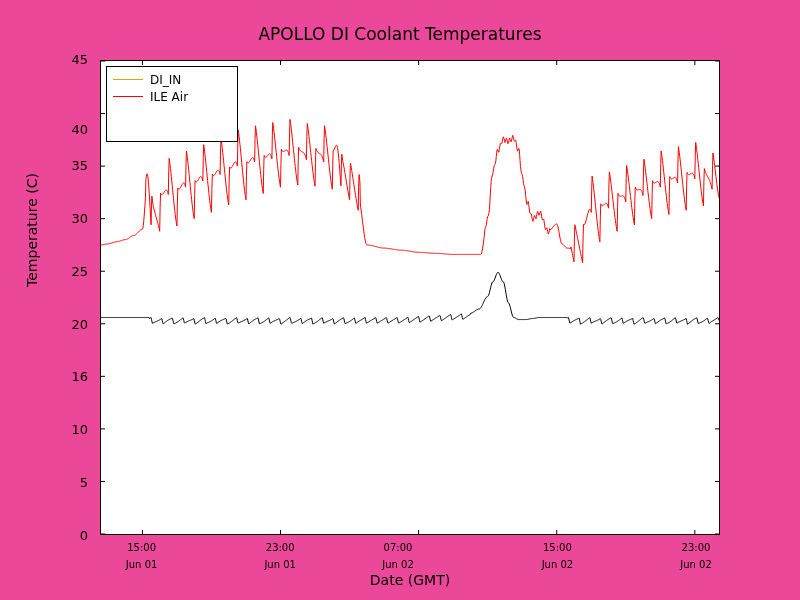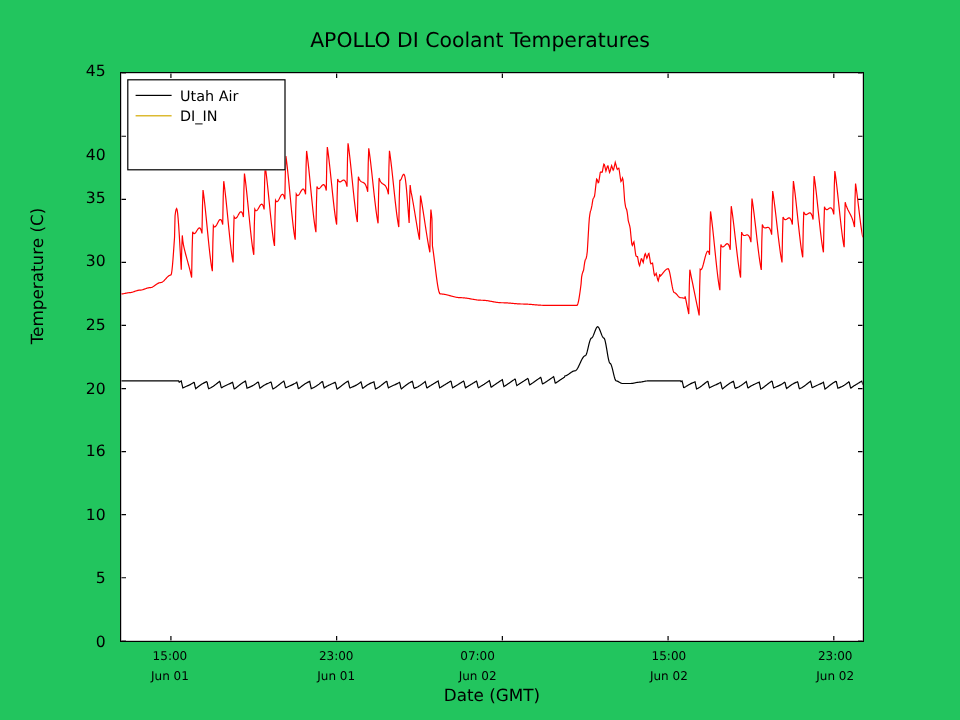--- a/index.html
+++ b/index.html
@@ -10,21 +10,21 @@
   body {
     width: 800px;
     height: 600px;
     font-family: "DejaVu Sans", sans-serif;
     overflow: hidden;
   }
   #figure {
     position: relative;
     width: 800px;
     height: 600px;
-    background: #22c55e;
+    background: #ec4899;
   }
   #chart-title {
     position: absolute;
     left: 0;
     top: 24px;
     width: 800px;
     text-align: center;
     font-size: 17px;
     color: #000000;
   }
@@ -181,22 +181,22 @@
         </g>
       <g id="series-layer">
           <polyline points="0.00,256.47 0.43,256.47 0.86,256.47 1.29,256.47 1.73,256.47 2.16,256.47 2.59,256.47 3.02,256.47 3.45,256.47 3.88,256.47 4.32,256.47 4.75,256.47 5.18,256.47 5.61,256.47 6.04,256.47 6.47,256.47 6.91,256.47 7.34,256.47 7.77,256.47 8.20,256.47 8.63,256.47 9.06,256.47 9.49,256.47 9.93,256.47 10.36,256.47 10.79,256.47 11.22,256.47 11.65,256.47 12.08,256.47 12.52,256.47 12.95,256.47 13.38,256.47 13.81,256.47 14.24,256.47 14.67,256.47 15.10,256.47 15.54,256.47 15.97,256.47 16.40,256.47 16.83,256.47 17.26,256.47 17.69,256.47 18.13,256.47 18.56,256.47 18.99,256.47 19.42,256.47 19.85,256.47 20.28,256.47 20.72,256.47 21.15,256.47 21.58,256.47 22.01,256.47 22.44,256.47 22.87,256.47 23.30,256.47 23.74,256.47 24.17,256.47 24.60,256.47 25.03,256.47 25.46,256.47 25.89,256.47 26.33,256.47 26.76,256.47 27.19,256.47 27.62,256.47 28.05,256.47 28.48,256.47 28.91,256.47 29.35,256.47 29.78,256.47 30.21,256.47 30.64,256.47 31.07,256.47 31.50,256.47 31.94,256.47 32.37,256.47 32.80,256.47 33.23,256.47 33.66,256.47 34.09,256.47 34.53,256.47 34.96,256.47 35.39,256.47 35.82,256.47 36.25,256.47 36.68,256.47 37.11,256.47 37.55,256.47 37.98,256.47 38.41,256.47 38.84,256.47 39.27,256.47 39.70,256.47 40.14,256.47 40.57,256.47 41.00,256.47 41.43,256.47 41.86,256.47 42.29,256.47 42.72,256.47 43.16,256.47 43.59,256.47 44.02,256.47 44.45,256.47 44.88,256.47 45.31,256.47 45.75,256.47 46.18,256.47 46.61,256.47 47.04,256.47 47.47,256.47 47.90,256.47 48.34,257.53 48.77,257.27 49.20,257.00 49.63,256.74 50.06,256.47 50.49,258.42 50.92,260.39 51.36,262.31 51.79,262.09 52.22,261.88 52.65,261.68 53.08,261.48 53.51,261.29 53.95,261.10 54.38,260.92 54.81,260.73 55.24,260.54 55.67,260.35 56.10,260.16 56.53,259.95 56.97,259.74 57.40,259.52 57.83,259.29 58.26,259.05 58.69,258.79 59.12,258.52 59.56,258.23 59.99,257.94 60.42,257.62 60.85,257.75 61.28,259.63 61.71,261.50 62.15,262.87 62.58,262.53 63.01,262.19 63.44,261.85 63.87,261.50 64.30,261.16 64.73,260.83 65.17,260.50 65.60,260.18 66.03,259.87 66.46,259.57 66.89,259.29 67.32,259.01 67.76,258.76 68.19,258.51 68.62,258.28 69.05,258.06 69.48,257.85 69.91,257.65 70.34,257.46 70.78,257.26 71.21,257.08 71.64,257.77 72.07,259.79 72.50,261.81 72.93,262.89 73.37,262.70 73.80,262.50 74.23,262.29 74.66,262.07 75.09,261.84 75.52,261.59 75.96,261.34 76.39,261.06 76.82,260.78 77.25,260.48 77.68,260.17 78.11,259.85 78.54,259.52 78.98,259.19 79.41,258.85 79.84,258.51 80.27,258.16 80.70,257.82 81.13,257.48 81.57,257.14 82.00,256.80 82.43,257.80 82.86,259.69 83.29,261.59 83.72,262.12 84.16,261.83 84.59,261.56 85.02,261.30 85.45,261.06 85.88,260.83 86.31,260.61 86.74,260.40 87.18,260.19 87.61,260.00 88.04,259.81 88.47,259.62 88.90,259.43 89.33,259.25 89.77,259.06 90.20,258.87 90.63,258.67 91.06,258.47 91.49,258.26 91.92,258.04 92.35,257.81 92.79,257.57 93.22,259.08 93.65,261.01 94.08,262.93 94.51,263.02 94.94,262.71 95.38,262.39 95.81,262.06 96.24,261.73 96.67,261.39 97.10,261.05 97.53,260.71 97.97,260.36 98.40,260.02 98.83,259.68 99.26,259.35 99.69,259.02 100.12,258.70 100.55,258.39 100.99,258.09 101.42,257.80 101.85,257.53 102.28,257.27 102.71,257.03 103.14,256.80 103.58,256.58 104.01,258.58 104.44,260.58 104.87,262.54 105.30,262.35 105.73,262.16 106.16,261.98 106.60,261.79 107.03,261.60 107.46,261.41 107.89,261.22 108.32,261.01 108.75,260.80 109.19,260.58 109.62,260.35 110.05,260.11 110.48,259.85 110.91,259.58 111.34,259.29 111.78,258.99 112.21,258.68 112.64,258.36 113.07,258.04 113.50,257.70 113.93,257.36 114.36,257.46 114.80,259.33 115.23,261.19 115.66,262.56 116.09,262.22 116.52,261.89 116.95,261.56 117.39,261.24 117.82,260.93 118.25,260.63 118.68,260.35 119.11,260.07 119.54,259.82 119.97,259.57 120.41,259.34 120.84,259.12 121.27,258.91 121.70,258.71 122.13,258.52 122.56,258.32 123.00,258.14 123.43,257.95 123.86,257.76 124.29,257.58 124.72,257.39 125.15,258.07 125.59,260.08 126.02,262.08 126.45,263.13 126.88,262.90 127.31,262.65 127.74,262.40 128.17,262.12 128.61,261.84 129.04,261.54 129.47,261.23 129.90,260.91 130.33,260.58 130.76,260.25 131.20,259.91 131.63,259.57 132.06,259.22 132.49,258.88 132.92,258.54 133.35,258.20 133.78,257.86 134.22,257.54 134.65,257.22 135.08,256.91 135.51,256.61 135.94,257.64 136.37,259.58 136.81,261.53 137.24,262.12 137.67,261.89 138.10,261.67 138.53,261.46 138.96,261.25 139.40,261.06 139.83,260.87 140.26,260.68 140.69,260.49 141.12,260.31 141.55,260.12 141.98,259.93 142.42,259.73 142.85,259.53 143.28,259.32 143.71,259.10 144.14,258.87 144.57,258.63 145.01,258.37 145.44,258.10 145.87,257.81 146.30,257.51 146.73,258.97 147.16,260.85 147.59,262.73 148.03,262.79 148.46,262.45 148.89,262.11 149.32,261.76 149.75,261.42 150.18,261.08 150.62,260.74 151.05,260.41 151.48,260.08 151.91,259.76 152.34,259.45 152.77,259.15 153.21,258.86 153.64,258.59 154.07,258.33 154.50,258.09 154.93,257.86 155.36,257.64 155.79,257.43 156.23,257.23 156.66,257.03 157.09,256.84 157.52,258.86 157.95,260.88 158.38,262.85 158.82,262.66 159.25,262.47 159.68,262.28 160.11,262.07 160.54,261.86 160.97,261.64 161.41,261.41 161.84,261.17 162.27,260.91 162.70,260.64 163.13,260.35 163.56,260.05 163.99,259.74 164.43,259.42 164.86,259.10 165.29,258.76 165.72,258.42 166.15,258.08 166.58,257.74 167.02,257.39 167.45,257.05 167.88,257.16 168.31,259.03 168.74,260.91 169.17,262.30 169.60,261.99 170.04,261.69 170.47,261.41 170.90,261.13 171.33,260.88 171.76,260.63 172.19,260.40 172.63,260.18 173.06,259.97 173.49,259.77 173.92,259.58 174.35,259.38 174.78,259.20 175.22,259.01 175.65,258.82 176.08,258.64 176.51,258.44 176.94,258.25 177.37,258.05 177.80,257.84 178.24,257.62 178.67,258.27 179.10,260.23 179.53,262.18 179.96,263.18 180.39,262.90 180.83,262.60 181.26,262.29 181.69,261.97 182.12,261.64 182.55,261.31 182.98,260.97 183.41,260.62 183.85,260.28 184.28,259.94 184.71,259.60 185.14,259.26 185.57,258.92 186.00,258.60 186.44,258.28 186.87,257.97 187.30,257.67 187.73,257.38 188.16,257.11 188.59,256.85 189.03,256.61 189.46,257.70 189.89,259.69 190.32,261.69 190.75,262.31 191.18,262.12 191.61,261.93 192.05,261.74 192.48,261.55 192.91,261.37 193.34,261.18 193.77,260.99 194.20,260.79 194.64,260.59 195.07,260.38 195.50,260.16 195.93,259.93 196.36,259.69 196.79,259.43 197.22,259.16 197.66,258.87 198.09,258.57 198.52,258.26 198.95,257.94 199.38,257.61 199.81,257.28 200.25,258.71 200.68,260.57 201.11,262.44 201.54,262.48 201.97,262.14 202.40,261.80 202.84,261.47 203.27,261.14 203.70,260.82 204.13,260.51 204.56,260.21 204.99,259.92 205.42,259.65 205.86,259.39 206.29,259.15 206.72,258.92 207.15,258.70 207.58,258.49 208.01,258.29 208.45,258.09 208.88,257.90 209.31,257.71 209.74,257.53 210.17,257.34 210.60,257.15 211.03,259.17 211.47,261.18 211.90,263.13 212.33,262.92 212.76,262.70 213.19,262.47 213.62,262.23 214.06,261.97 214.49,261.70 214.92,261.41 215.35,261.11 215.78,260.80 216.21,260.48 216.65,260.16 217.08,259.82 217.51,259.48 217.94,259.14 218.37,258.80 218.80,258.45 219.23,258.11 219.67,257.77 220.10,257.44 220.53,257.11 220.96,256.79 221.39,256.92 221.82,258.83 222.26,260.75 222.69,262.19 223.12,261.94 223.55,261.69 223.98,261.46 224.41,261.24 224.84,261.03 225.28,260.83 225.71,260.63 226.14,260.44 226.57,260.26 227.00,260.07 227.43,259.88 227.87,259.70 228.30,259.50 228.73,259.31 229.16,259.11 229.59,258.90 230.02,258.68 230.46,258.45 230.89,258.20 231.32,257.95 231.75,257.67 232.18,258.27 232.61,260.18 233.04,262.08 233.48,263.03 233.91,262.70 234.34,262.37 234.77,262.03 235.20,261.68 235.63,261.34 236.07,261.00 236.50,260.66 236.93,260.32 237.36,259.98 237.79,259.66 238.22,259.34 238.66,259.02 239.09,258.73 239.52,258.44 239.95,258.17 240.38,257.91 240.81,257.67 241.24,257.44 241.68,257.22 242.11,257.01 242.54,256.80 242.97,257.93 243.40,259.95 243.83,261.97 244.27,262.61 244.70,262.43 245.13,262.24 245.56,262.05 245.99,261.85 246.42,261.65 246.85,261.44 247.29,261.22 247.72,260.99 248.15,260.75 248.58,260.49 249.01,260.22 249.44,259.93 249.88,259.63 250.31,259.32 250.74,259.00 251.17,258.67 251.60,258.34 252.03,258.00 252.47,257.66 252.90,257.31 253.33,256.97 253.76,258.40 254.19,260.26 254.62,262.14 255.05,262.20 255.49,261.88 255.92,261.57 256.35,261.27 256.78,260.98 257.21,260.71 257.64,260.44 258.08,260.18 258.51,259.91 258.94,259.65 259.37,259.38 259.80,259.12 260.23,258.86 260.66,258.59 261.10,258.33 261.53,258.06 261.96,257.80 262.39,257.53 262.82,257.27 263.25,257.00 263.69,256.74 264.12,256.47 264.55,258.41 264.98,260.36 265.41,262.25 265.84,261.98 266.28,261.72 266.71,261.45 267.14,261.19 267.57,260.92 268.00,260.66 268.43,260.39 268.86,260.13 269.30,259.86 269.73,259.60 270.16,259.33 270.59,259.07 271.02,258.80 271.45,258.54 271.89,258.27 272.32,258.01 272.75,257.74 273.18,257.48 273.61,257.21 274.04,256.95 274.47,256.68 274.91,256.86 275.34,258.80 275.77,260.74 276.20,262.19 276.63,261.93 277.06,261.66 277.50,261.40 277.93,261.13 278.36,260.87 278.79,260.60 279.22,260.34 279.65,260.07 280.09,259.81 280.52,259.54 280.95,259.28 281.38,259.01 281.81,258.75 282.24,258.48 282.67,258.22 283.11,257.95 283.54,257.69 283.97,257.42 284.40,257.16 284.83,256.89 285.26,256.63 285.70,257.25 286.13,259.19 286.56,261.13 286.99,262.14 287.42,261.88 287.85,261.61 288.28,261.35 288.72,261.08 289.15,260.82 289.58,260.55 290.01,260.29 290.44,260.02 290.87,259.76 291.31,259.49 291.74,259.23 292.17,258.96 292.60,258.70 293.03,258.43 293.46,258.17 293.90,257.90 294.33,257.64 294.76,257.37 295.19,257.11 295.62,256.84 296.05,256.58 296.48,257.64 296.92,259.58 297.35,261.52 297.78,262.09 298.21,261.82 298.64,261.56 299.07,261.29 299.51,261.03 299.94,260.76 300.37,260.50 300.80,260.23 301.23,259.96 301.66,259.69 302.09,259.41 302.53,259.13 302.96,258.84 303.39,258.56 303.82,258.27 304.25,257.98 304.68,257.68 305.12,257.39 305.55,257.09 305.98,256.79 306.41,256.49 306.84,256.19 307.27,257.66 307.71,259.56 308.14,261.46 308.57,261.55 309.00,261.24 309.43,260.94 309.86,260.64 310.29,260.33 310.73,260.03 311.16,259.73 311.59,259.42 312.02,259.12 312.45,258.83 312.88,258.53 313.32,258.23 313.75,257.94 314.18,257.65 314.61,257.36 315.04,257.07 315.47,256.79 315.91,256.51 316.34,256.23 316.77,255.96 317.20,255.69 317.63,255.42 318.06,257.36 318.49,259.30 318.93,261.18 319.36,260.90 319.79,260.62 320.22,260.34 320.65,260.05 321.08,259.76 321.52,259.47 321.95,259.18 322.38,258.88 322.81,258.58 323.24,258.28 323.67,257.98 324.10,257.68 324.54,257.38 324.97,257.08 325.40,256.77 325.83,256.47 326.26,256.17 326.69,255.86 327.13,255.56 327.56,255.25 327.99,254.95 328.42,255.09 328.85,257.00 329.28,258.90 329.72,260.32 330.15,260.02 330.58,259.73 331.01,259.43 331.44,259.14 331.87,258.85 332.30,258.57 332.74,258.28 333.17,258.00 333.60,257.72 334.03,257.45 334.46,257.18 334.89,256.91 335.33,256.65 335.76,256.37 336.19,256.10 336.62,255.82 337.05,255.54 337.48,255.26 337.91,254.97 338.35,254.68 338.78,254.39 339.21,254.98 339.64,256.89 340.07,258.80 340.50,259.78 340.94,259.48 341.37,259.18 341.80,258.87 342.23,258.57 342.66,258.27 343.09,257.96 343.53,257.66 343.96,257.35 344.39,257.05 344.82,256.75 345.25,256.44 345.68,256.14 346.11,255.84 346.55,255.54 346.98,255.24 347.41,254.94 347.84,254.65 348.27,254.35 348.70,254.06 349.14,253.77 349.57,253.49 350.00,254.53 350.43,256.46 350.86,258.39 351.29,258.94 351.72,258.67 352.16,258.40 352.59,258.14 353.02,257.87 353.45,257.59 353.88,257.31 354.31,257.03 354.75,256.75 355.18,256.46 355.61,256.18 356.04,255.88 356.47,255.59 356.90,255.30 357.34,255.00 357.77,254.70 358.20,254.40 358.63,254.10 359.06,253.80 359.49,253.49 359.92,253.19 360.36,252.88 360.79,254.35 361.22,256.25 361.65,258.15 362.08,258.24 362.51,257.93 362.95,257.63 363.38,257.33 363.81,257.03 364.24,256.73 364.67,256.43 365.10,256.14 365.53,255.85 365.97,255.55 366.40,255.27 366.83,254.98 367.26,254.70 367.69,254.42 368.12,254.14 368.56,253.86 368.99,253.59 369.42,253.33 369.85,252.24 370.28,252.15 370.71,252.01 371.15,251.83 371.58,251.61 372.01,251.36 372.44,251.08 372.87,250.79 373.30,250.48 373.73,250.16 374.17,249.85 374.60,249.54 375.03,249.25 375.46,248.97 375.89,248.72 376.32,248.50 376.76,248.32 377.19,248.18 377.62,248.09 378.05,248.06 378.48,247.97 378.91,247.71 379.34,247.30 379.78,246.75 380.21,246.09 380.64,245.34 381.07,244.51 381.50,243.62 381.93,242.70 382.37,241.76 382.80,240.81 383.23,239.89 383.66,239.00 384.09,238.17 384.52,237.42 384.96,236.76 385.39,236.22 385.82,235.80 386.25,235.54 386.68,235.45 387.11,235.16 387.54,234.36 387.98,233.15 388.41,231.63 388.84,229.91 389.27,228.09 389.70,226.27 390.13,224.55 390.57,223.03 391.00,221.82 391.43,221.02 391.86,220.73 392.29,220.55 392.72,220.03 393.16,219.26 393.59,218.28 394.02,217.17 394.45,216.00 394.88,214.83 395.31,213.73 395.74,212.75 396.18,211.97 396.61,211.46 397.04,211.27 397.47,211.46 397.90,211.97 398.33,212.75 398.77,213.73 399.20,214.83 399.63,216.00 400.06,217.17 400.49,218.28 400.92,219.26 401.35,220.03 401.79,220.55 402.22,220.73 402.65,221.15 403.08,222.29 403.51,224.02 403.94,226.18 404.38,228.64 404.81,231.24 405.24,233.85 405.67,236.31 406.10,238.47 406.53,240.20 406.97,241.34 407.40,241.76 407.83,242.05 408.26,242.85 408.69,244.05 409.12,245.57 409.55,247.29 409.99,249.11 410.42,250.94 410.85,252.66 411.28,254.17 411.71,255.38 412.14,256.18 412.58,256.47 413.01,256.51 413.44,256.63 413.87,256.80 414.30,257.02 414.73,257.26 415.16,257.52 415.60,257.78 416.03,258.03 416.46,258.24 416.89,258.42 417.32,258.53 417.75,258.57 418.19,258.57 418.62,258.57 419.05,258.57 419.48,258.57 419.91,258.57 420.34,258.57 420.78,258.57 421.21,258.57 421.64,258.57 422.07,258.57 422.50,258.57 422.93,258.57 423.36,258.57 423.80,258.57 424.23,258.57 424.66,258.57 425.09,258.56 425.52,258.53 425.95,258.48 426.39,258.41 426.82,258.33 427.25,258.24 427.68,258.15 428.11,258.05 428.54,257.95 428.97,257.85 429.41,257.77 429.84,257.69 430.27,257.62 430.70,257.57 431.13,257.53 431.56,257.52 432.00,257.51 432.43,257.48 432.86,257.43 433.29,257.36 433.72,257.28 434.15,257.19 434.59,257.09 435.02,257.00 435.45,256.90 435.88,256.80 436.31,256.71 436.74,256.64 437.17,256.57 437.61,256.52 438.04,256.48 438.47,256.47 438.90,256.47 439.33,256.47 439.76,256.47 440.20,256.47 440.63,256.47 441.06,256.47 441.49,256.47 441.92,256.47 442.35,256.47 442.78,256.47 443.22,256.47 443.65,256.47 444.08,256.47 444.51,256.47 444.94,256.47 445.37,256.47 445.81,256.47 446.24,256.47 446.67,256.47 447.10,256.47 447.53,256.47 447.96,256.47 448.40,256.47 448.83,256.47 449.26,256.47 449.69,256.47 450.12,256.47 450.55,256.47 450.98,256.47 451.42,256.47 451.85,256.47 452.28,256.47 452.71,256.47 453.14,256.47 453.57,256.47 454.01,256.47 454.44,256.47 454.87,256.47 455.30,256.47 455.73,256.47 456.16,256.47 456.59,256.47 457.03,256.47 457.46,256.47 457.89,256.47 458.32,256.47 458.75,256.47 459.18,256.47 459.62,256.47 460.05,256.47 460.48,256.47 460.91,256.47 461.34,256.47 461.77,256.47 462.21,256.47 462.64,256.47 463.07,256.47 463.50,256.47 463.93,256.47 464.36,256.47 464.79,256.47 465.23,256.47 465.66,256.47 466.09,256.47 466.52,257.05 466.95,256.79 467.38,256.52 467.82,258.03 468.25,259.97 468.68,261.91 469.11,262.03 469.54,261.77 469.97,261.50 470.41,261.24 470.84,260.97 471.27,260.71 471.70,260.44 472.13,260.18 472.56,259.91 472.99,259.65 473.43,259.39 473.86,259.15 474.29,258.92 474.72,258.70 475.15,258.49 475.58,258.29 476.02,258.09 476.45,257.90 476.88,257.71 477.31,257.53 477.74,257.34 478.17,257.15 478.60,259.17 479.04,261.18 479.47,263.13 479.90,262.92 480.33,262.70 480.76,262.47 481.19,262.23 481.63,261.97 482.06,261.70 482.49,261.41 482.92,261.11 483.35,260.80 483.78,260.48 484.22,260.16 484.65,259.82 485.08,259.48 485.51,259.14 485.94,258.80 486.37,258.45 486.80,258.11 487.24,257.77 487.67,257.44 488.10,257.11 488.53,256.79 488.96,256.92 489.39,258.83 489.83,260.75 490.26,262.19 490.69,261.94 491.12,261.69 491.55,261.46 491.98,261.24 492.41,261.03 492.85,260.83 493.28,260.63 493.71,260.44 494.14,260.26 494.57,260.07 495.00,259.88 495.44,259.70 495.87,259.50 496.30,259.31 496.73,259.11 497.16,258.90 497.59,258.68 498.03,258.45 498.46,258.20 498.89,257.95 499.32,257.67 499.75,258.27 500.18,260.18 500.61,262.08 501.05,263.03 501.48,262.70 501.91,262.37 502.34,262.03 502.77,261.68 503.20,261.34 503.64,261.00 504.07,260.66 504.50,260.32 504.93,259.98 505.36,259.66 505.79,259.34 506.22,259.02 506.66,258.73 507.09,258.44 507.52,258.17 507.95,257.91 508.38,257.67 508.81,257.44 509.25,257.22 509.68,257.01 510.11,256.80 510.54,257.93 510.97,259.95 511.40,261.97 511.84,262.61 512.27,262.43 512.70,262.24 513.13,262.05 513.56,261.85 513.99,261.65 514.42,261.44 514.86,261.22 515.29,260.99 515.72,260.75 516.15,260.49 516.58,260.22 517.01,259.93 517.45,259.63 517.88,259.32 518.31,259.00 518.74,258.67 519.17,258.34 519.60,258.00 520.03,257.66 520.47,257.31 520.90,256.97 521.33,258.40 521.76,260.26 522.19,262.14 522.62,262.20 523.06,261.88 523.49,261.57 523.92,261.27 524.35,260.98 524.78,260.71 525.21,260.45 525.65,260.21 526.08,259.98 526.51,259.76 526.94,259.55 527.37,259.35 527.80,259.15 528.23,258.96 528.67,258.77 529.10,258.59 529.53,258.40 529.96,258.21 530.39,258.02 530.82,257.82 531.26,257.62 531.69,257.41 532.12,259.40 532.55,261.38 532.98,263.29 533.41,263.03 533.84,262.76 534.28,262.47 534.71,262.17 535.14,261.86 535.57,261.54 536.00,261.22 536.43,260.88 536.87,260.54 537.30,260.20 537.73,259.86 538.16,259.51 538.59,259.17 539.02,258.83 539.46,258.50 539.89,258.17 540.32,257.85 540.75,257.54 541.18,257.24 541.61,256.96 542.04,256.68 542.48,256.87 542.91,258.83 543.34,260.81 543.77,262.30 544.20,262.09 544.63,261.89 545.07,261.69 545.50,261.50 545.93,261.32 546.36,261.13 546.79,260.94 547.22,260.75 547.66,260.56 548.09,260.37 548.52,260.17 548.95,259.96 549.38,259.74 549.81,259.51 550.24,259.26 550.68,259.01 551.11,258.73 551.54,258.45 551.97,258.15 552.40,257.84 552.83,257.52 553.27,258.07 553.70,259.95 554.13,261.81 554.56,262.74 554.99,262.40 555.42,262.06 555.85,261.72 556.29,261.38 556.72,261.04 557.15,260.71 557.58,260.39 558.01,260.08 558.44,259.79 558.88,259.50 559.31,259.23 559.74,258.97 560.17,258.73 560.60,258.50 561.03,258.28 561.47,258.07 561.90,257.86 562.33,257.67 562.76,257.48 563.19,257.29 563.62,257.10 564.05,258.24 564.49,260.26 564.92,262.28 565.35,262.91 565.78,262.71 566.21,262.50 566.64,262.28 567.08,262.05 567.51,261.81 567.94,261.55 568.37,261.28 568.80,260.99 569.23,260.69 569.66,260.38 570.10,260.06 570.53,259.73 570.96,259.40 571.39,259.06 571.82,258.72 572.25,258.37 572.69,258.03 573.12,257.69 573.55,257.35 573.98,257.02 574.41,256.69 574.84,258.13 575.28,260.03 575.71,261.94 576.14,262.04 576.57,261.77 577.00,261.51 577.43,261.27 577.86,261.04 578.30,260.82 578.73,260.61 579.16,260.41 579.59,260.21 580.02,260.02 580.45,259.83 580.89,259.65 581.32,259.46 581.75,259.27 582.18,259.08 582.61,258.88 583.04,258.68 583.47,258.47 583.91,258.25 584.34,258.02 584.77,257.78 585.20,257.52 585.63,259.46 586.06,261.38 586.50,263.23 586.93,262.92 587.36,262.60 587.79,262.28 588.22,261.94 588.65,261.60 589.09,261.26 589.52,260.92 589.95,260.57 590.38,260.23 590.81,259.89 591.24,259.56 591.67,259.23 592.11,258.91 592.54,258.60 592.97,258.30 593.40,258.02 593.83,257.74 594.26,257.49 594.70,257.24 595.13,257.01 595.56,256.79 595.99,257.02 596.42,259.03 596.85,261.04 597.28,262.56 597.72,262.37 598.15,262.19 598.58,262.00 599.01,261.81 599.44,261.62 599.87,261.43 600.31,261.23 600.74,261.02 601.17,260.80 601.60,260.57 602.03,260.32 602.46,260.07 602.90,259.79 603.33,259.51 603.76,259.21 604.19,258.90 604.62,258.58 605.05,258.25 605.48,257.91 605.92,257.58 606.35,257.23 606.78,257.77 607.21,259.64 607.64,261.50 608.07,262.44 608.51,262.10 608.94,261.77 609.37,261.45 609.80,261.14 610.23,260.84 610.66,260.56 611.09,260.29 611.53,260.02 611.96,259.76 612.39,259.49 612.82,259.23 613.25,258.96 613.68,258.70 614.12,258.43 614.55,258.17 614.98,257.90 615.41,257.64 615.84,257.37 616.27,257.11 616.71,256.84 617.14,256.58 617.57,257.64 618.00,259.58" fill="none" stroke="#000000" stroke-width="1"></polyline>
           <polyline points="0.00,183.94 0.43,183.93 0.86,183.90 1.29,183.85 1.73,183.78 2.16,183.70 2.59,183.61 3.02,183.52 3.45,183.42 3.88,183.32 4.32,183.23 4.75,183.14 5.18,183.06 5.61,182.99 6.04,182.94 6.47,182.91 6.91,182.89 7.34,182.88 7.77,182.83 8.20,182.77 8.63,182.67 9.06,182.56 9.49,182.44 9.93,182.30 10.36,182.15 10.79,182.00 11.22,181.84 11.65,181.69 12.08,181.53 12.52,181.38 12.95,181.25 13.38,181.12 13.81,181.01 14.24,180.92 14.67,180.85 15.10,180.81 15.54,180.79 15.97,180.78 16.40,180.73 16.83,180.66 17.26,180.57 17.69,180.46 18.13,180.34 18.56,180.20 18.99,180.05 19.42,179.90 19.85,179.74 20.28,179.58 20.72,179.43 21.15,179.28 21.58,179.14 22.01,179.02 22.44,178.91 22.87,178.82 23.30,178.75 23.74,178.70 24.17,178.69 24.60,178.66 25.03,178.57 25.46,178.43 25.89,178.25 26.33,178.03 26.76,177.78 27.19,177.50 27.62,177.21 28.05,176.90 28.48,176.59 28.91,176.27 29.35,175.96 29.78,175.67 30.21,175.39 30.64,175.14 31.07,174.92 31.50,174.74 31.94,174.60 32.37,174.51 32.80,174.48 33.23,174.44 33.66,174.31 34.09,174.10 34.53,173.83 34.96,173.50 35.39,173.12 35.82,172.71 36.25,172.26 36.68,171.80 37.11,171.33 37.55,170.86 37.98,170.40 38.41,169.95 38.84,169.54 39.27,169.16 39.70,168.83 40.14,168.56 40.57,168.35 41.00,168.22 41.43,168.18 41.86,167.19 42.29,164.44 42.72,160.29 43.16,155.10 43.59,149.20 44.02,142.95 44.45,136.70 44.88,118.74 45.31,115.60 45.75,113.51 46.18,112.82 46.61,113.89 47.04,116.83 47.47,121.35 47.90,127.12 48.34,133.83 48.77,141.17 49.20,148.82 49.63,156.48 50.06,163.82 50.49,144.82 50.92,135.17 51.36,139.69 51.79,142.63 52.22,144.63 52.65,146.52 53.08,148.32 53.51,150.04 53.95,151.69 54.38,153.31 54.81,154.89 55.24,156.46 55.67,158.02 56.10,159.60 56.53,161.22 56.97,162.88 57.40,164.60 57.83,166.39 58.26,168.28 58.69,170.28 59.12,146.36 59.56,132.23 59.99,133.08 60.42,133.55 60.85,133.68 61.28,133.54 61.71,133.18 62.15,132.65 62.58,132.01 63.01,131.32 63.44,130.63 63.87,129.99 64.30,129.46 64.73,129.10 65.17,128.96 65.60,129.09 66.03,129.56 66.46,130.41 66.89,131.70 67.32,133.49 67.76,110.07 68.19,97.36 68.62,100.45 69.05,103.87 69.48,107.57 69.91,111.51 70.34,115.64 70.78,119.91 71.21,124.28 71.64,128.69 72.07,133.11 72.50,137.47 72.93,141.74 73.37,145.87 73.80,149.81 74.23,153.52 74.66,156.94 75.09,160.03 75.52,162.74 75.96,165.02 76.39,141.09 76.82,126.92 77.25,127.70 77.68,128.08 78.11,128.10 78.54,127.83 78.98,127.33 79.41,126.66 79.84,125.86 80.27,125.01 80.70,124.16 81.13,123.37 81.57,122.70 82.00,122.19 82.43,121.93 82.86,121.95 83.29,122.33 83.72,123.11 84.16,124.36 84.59,126.13 85.02,102.71 85.45,90.00 85.88,93.09 86.31,96.51 86.74,100.21 87.18,104.15 87.61,108.28 88.04,112.55 88.47,116.92 88.90,121.33 89.33,125.75 89.77,130.11 90.20,134.39 90.63,138.52 91.06,142.46 91.49,146.16 91.92,149.58 92.35,152.67 92.79,155.38 93.22,157.67 93.65,133.74 94.08,119.59 94.51,120.41 94.94,120.83 95.38,120.91 95.81,120.70 96.24,120.27 96.67,119.67 97.10,118.95 97.53,118.18 97.97,117.41 98.40,116.69 98.83,116.09 99.26,115.66 99.69,115.46 100.12,115.54 100.55,115.96 100.99,116.77 101.42,118.04 101.85,119.83 102.28,96.41 102.71,83.69 103.14,86.78 103.58,90.20 104.01,93.91 104.44,97.85 104.87,101.98 105.30,106.25 105.73,110.61 106.16,115.03 106.60,119.44 107.03,123.81 107.46,128.08 107.89,132.21 108.32,136.15 108.75,139.85 109.19,143.27 109.62,146.36 110.05,149.07 110.48,151.36 110.91,127.44 111.34,113.28 111.78,114.10 112.21,114.52 112.64,114.60 113.07,114.40 113.50,113.96 113.93,113.36 114.36,112.65 114.80,111.87 115.23,111.10 115.66,110.39 116.09,109.79 116.52,109.35 116.95,109.15 117.39,109.23 117.82,109.65 118.25,110.47 118.68,111.74 119.11,113.52 119.54,90.09 119.97,77.36 120.41,80.41 120.84,83.79 121.27,87.44 121.70,91.31 122.13,95.37 122.56,99.57 123.00,103.86 123.43,108.20 123.86,112.53 124.29,116.82 124.72,121.02 125.15,125.08 125.59,128.96 126.02,132.61 126.45,135.98 126.88,139.04 127.31,141.72 127.74,144.00 128.17,120.07 128.61,105.90 129.04,106.68 129.47,107.05 129.90,107.08 130.33,106.81 130.76,106.31 131.20,105.63 131.63,104.84 132.06,103.99 132.49,103.14 132.92,102.35 133.35,101.67 133.78,101.17 134.22,100.91 134.65,100.93 135.08,101.30 135.51,102.09 135.94,103.34 136.37,105.11 136.81,81.70 137.24,69.04 137.67,72.19 138.10,75.70 138.53,79.52 138.96,83.59 139.40,87.85 139.83,92.27 140.26,96.79 140.69,101.36 141.12,105.93 141.55,110.45 141.98,114.87 142.42,119.14 142.85,123.21 143.28,127.02 143.71,130.53 144.14,133.69 144.57,136.45 145.01,138.75 145.44,114.82 145.87,100.67 146.30,101.49 146.73,101.91 147.16,101.99 147.59,101.78 148.03,101.35 148.46,100.75 148.89,100.03 149.32,99.26 149.75,98.49 150.18,97.77 150.62,97.17 151.05,96.74 151.48,96.54 151.91,96.62 152.34,97.04 152.77,97.85 153.21,99.12 153.64,100.91 154.07,77.49 154.50,64.77 154.93,67.86 155.36,71.28 155.79,74.99 156.23,78.93 156.66,83.06 157.09,87.33 157.52,91.69 157.95,96.11 158.38,100.52 158.82,104.89 159.25,109.16 159.68,113.29 160.11,117.23 160.54,120.93 160.97,124.35 161.41,127.44 161.84,130.15 162.27,132.44 162.70,108.54 163.13,94.45 163.56,95.37 163.99,95.93 164.43,96.17 164.86,96.16 165.29,95.93 165.72,95.55 166.15,95.07 166.58,94.53 167.02,94.00 167.45,93.51 167.88,93.13 168.31,92.91 168.74,92.89 169.17,93.13 169.60,93.69 170.04,94.61 170.47,95.95 170.90,97.75 171.33,74.31 171.76,61.53 172.19,64.52 172.63,67.80 173.06,71.34 173.49,75.09 173.92,79.01 174.35,83.06 174.78,87.20 175.22,91.38 175.65,95.56 176.08,99.69 176.51,103.74 176.94,107.66 177.37,111.42 177.80,114.96 178.24,118.24 178.67,121.23 179.10,123.87 179.53,126.13 179.96,102.25 180.39,88.23 180.83,89.26 181.26,89.95 181.69,90.36 182.12,90.53 182.55,90.51 182.98,90.36 183.41,90.10 183.85,89.80 184.28,89.50 184.71,89.25 185.14,89.09 185.57,89.07 186.00,89.24 186.44,89.65 186.87,90.35 187.30,91.37 187.73,92.77 188.16,94.60 188.59,71.16 189.03,58.41 189.46,61.43 189.89,64.76 190.32,68.35 190.75,72.17 191.18,76.16 191.61,80.28 192.05,84.49 192.48,88.75 192.91,93.01 193.34,97.22 193.77,101.34 194.20,105.33 194.64,109.15 195.07,112.74 195.50,116.07 195.93,119.09 196.36,121.76 196.79,124.03 197.22,100.20 197.66,86.31 198.09,87.54 198.52,88.50 198.95,89.24 199.38,89.79 199.81,90.19 200.25,90.47 200.68,90.68 201.11,90.85 201.54,91.02 201.97,91.23 202.40,91.52 202.84,91.91 203.27,92.46 203.70,93.20 204.13,94.17 204.56,95.40 204.99,96.93 205.42,98.80 205.86,75.34 206.29,62.52 206.72,65.44 207.15,68.63 207.58,72.06 208.01,75.69 208.45,79.47 208.88,83.38 209.31,87.36 209.74,91.38 210.17,95.40 210.60,99.38 211.03,103.28 211.47,107.07 211.90,110.69 212.33,114.12 212.76,117.32 213.19,120.23 213.62,122.84 214.06,125.08 214.49,101.26 214.92,87.39 215.35,88.65 215.78,89.66 216.21,90.46 216.65,91.07 217.08,91.54 217.51,91.89 217.94,92.18 218.37,92.43 218.80,92.68 219.23,92.96 219.67,93.32 220.10,93.79 220.53,94.40 220.96,95.19 221.39,96.21 221.82,97.47 222.26,99.03 222.69,100.91 223.12,77.45 223.55,64.65 223.98,67.61 224.41,70.84 224.84,74.33 225.28,78.02 225.71,81.87 226.14,85.85 226.57,89.91 227.00,94.01 227.43,98.11 227.87,102.16 228.30,106.14 228.73,109.99 229.16,113.68 229.59,117.17 230.02,120.41 230.46,123.36 230.89,125.98 231.32,128.24 231.75,104.09 232.18,89.35 232.61,89.33 233.04,88.79 233.48,87.90 233.91,86.83 234.34,85.76 234.77,84.87 235.20,84.33 235.63,84.31 236.07,85.00 236.50,86.56 236.93,89.19 237.36,92.85 237.79,97.32 238.22,102.41 238.66,107.91 239.09,113.61 239.52,119.31 239.95,124.81 240.38,104.19 240.81,93.24 241.24,96.90 241.68,99.54 242.11,101.66 242.54,103.92 242.97,106.29 243.40,108.75 243.83,111.28 244.27,113.87 244.70,116.50 245.13,119.14 245.56,121.79 245.99,124.41 246.42,127.00 246.85,129.54 247.29,132.00 247.72,134.36 248.15,136.62 248.58,138.75 249.01,115.17 249.44,102.02 249.88,104.42 250.31,106.94 250.74,109.54 251.17,112.23 251.60,114.97 252.03,117.77 252.47,120.59 252.90,123.44 253.33,126.28 253.76,129.11 254.19,131.90 254.62,134.65 255.05,137.33 255.49,139.94 255.92,142.45 256.35,144.85 256.78,147.13 257.21,149.26 257.64,125.95 258.08,113.56 258.51,117.17 258.94,121.27 259.37,144.04 259.80,146.86 260.23,149.97 260.66,153.29 261.10,156.76 261.53,160.29 261.96,163.83 262.39,167.29 262.82,170.62 263.25,173.73 263.69,176.55 264.12,179.03 264.55,181.07 264.98,182.62 265.41,183.60 265.84,183.94 266.28,183.95 266.71,183.97 267.14,183.99 267.57,184.03 268.00,184.08 268.43,184.14 268.86,184.20 269.30,184.27 269.73,184.35 270.16,184.44 270.59,184.53 271.02,184.63 271.45,184.73 271.89,184.83 272.32,184.94 272.75,185.05 273.18,185.17 273.61,185.29 274.04,185.40 274.47,185.52 274.91,185.64 275.34,185.76 275.77,185.87 276.20,185.99 276.63,186.10 277.06,186.21 277.50,186.32 277.93,186.42 278.36,186.51 278.79,186.61 279.22,186.69 279.65,186.77 280.09,186.84 280.52,186.91 280.95,186.96 281.38,187.01 281.81,187.05 282.24,187.07 282.67,187.09 283.11,187.10 283.54,187.10 283.97,187.11 284.40,187.13 284.83,187.16 285.26,187.19 285.70,187.23 286.13,187.27 286.56,187.32 286.99,187.37 287.42,187.43 287.85,187.49 288.28,187.55 288.72,187.62 289.15,187.69 289.58,187.76 290.01,187.84 290.44,187.91 290.87,187.99 291.31,188.07 291.74,188.15 292.17,188.23 292.60,188.31 293.03,188.38 293.46,188.46 293.90,188.53 294.33,188.61 294.76,188.68 295.19,188.75 295.62,188.81 296.05,188.87 296.48,188.93 296.92,188.98 297.35,189.03 297.78,189.07 298.21,189.11 298.64,189.14 299.07,189.17 299.51,189.18 299.94,189.20 300.37,189.20 300.80,189.20 301.23,189.22 301.66,189.23 302.09,189.26 302.53,189.29 302.96,189.33 303.39,189.37 303.82,189.42 304.25,189.47 304.68,189.53 305.12,189.59 305.55,189.65 305.98,189.72 306.41,189.79 306.84,189.87 307.27,189.94 307.71,190.02 308.14,190.09 308.57,190.17 309.00,190.25 309.43,190.33 309.86,190.41 310.29,190.49 310.73,190.56 311.16,190.64 311.59,190.71 312.02,190.78 312.45,190.85 312.88,190.91 313.32,190.97 313.75,191.03 314.18,191.08 314.61,191.13 315.04,191.17 315.47,191.21 315.91,191.24 316.34,191.27 316.77,191.29 317.20,191.30 317.63,191.30 318.06,191.30 318.49,191.31 318.93,191.32 319.36,191.33 319.79,191.35 320.22,191.37 320.65,191.39 321.08,191.41 321.52,191.44 321.95,191.47 322.38,191.50 322.81,191.53 323.24,191.56 323.67,191.60 324.10,191.63 324.54,191.67 324.97,191.71 325.40,191.75 325.83,191.79 326.26,191.83 326.69,191.87 327.13,191.91 327.56,191.95 327.99,191.98 328.42,192.02 328.85,192.06 329.28,192.09 329.72,192.13 330.15,192.16 330.58,192.19 331.01,192.22 331.44,192.24 331.87,192.27 332.30,192.29 332.74,192.31 333.17,192.32 333.60,192.34 334.03,192.35 334.46,192.35 334.89,192.35 335.33,192.36 335.76,192.36 336.19,192.37 336.62,192.38 337.05,192.40 337.48,192.42 337.91,192.44 338.35,192.46 338.78,192.49 339.21,192.52 339.64,192.55 340.07,192.58 340.50,192.61 340.94,192.65 341.37,192.69 341.80,192.72 342.23,192.76 342.66,192.80 343.09,192.84 343.53,192.88 343.96,192.92 344.39,192.96 344.82,193.00 345.25,193.03 345.68,193.07 346.11,193.11 346.55,193.14 346.98,193.18 347.41,193.21 347.84,193.24 348.27,193.27 348.70,193.30 349.14,193.32 349.57,193.34 350.00,193.36 350.43,193.38 350.86,193.39 351.29,193.40 351.72,193.40 352.16,193.40 352.59,193.40 353.02,193.40 353.45,193.40 353.88,193.40 354.31,193.40 354.75,193.40 355.18,193.40 355.61,193.40 356.04,193.40 356.47,193.40 356.90,193.40 357.34,193.40 357.77,193.40 358.20,193.40 358.63,193.40 359.06,193.40 359.49,193.40 359.92,193.40 360.36,193.40 360.79,193.40 361.22,193.40 361.65,193.40 362.08,193.40 362.51,193.40 362.95,193.40 363.38,193.40 363.81,193.40 364.24,193.40 364.67,193.40 365.10,193.40 365.53,193.40 365.97,193.40 366.40,193.40 366.83,193.40 367.26,193.40 367.69,193.40 368.12,193.40 368.56,193.40 368.99,193.40 369.42,193.40 369.85,193.40 370.28,193.40 370.71,193.40 371.15,193.40 371.58,193.40 372.01,193.40 372.44,193.40 372.87,193.40 373.30,193.40 373.73,193.40 374.17,193.40 374.60,193.40 375.03,193.40 375.46,193.40 375.89,193.40 376.32,193.40 376.76,193.40 377.19,193.40 377.62,193.40 378.05,193.40 378.48,193.40 378.91,193.40 379.34,193.40 379.78,193.40 380.21,193.00 380.64,191.87 381.07,190.11 381.50,187.82 381.93,185.12 382.37,182.10 382.80,178.87 383.23,175.54 383.66,169.90 384.09,167.63 384.52,166.22 384.96,165.12 385.39,163.80 385.82,160.43 386.25,157.69 386.68,155.68 387.11,155.07 387.54,154.10 387.98,151.82 388.41,148.56 388.84,141.42 389.27,133.96 389.70,126.49 390.13,120.64 390.57,117.38 391.00,115.10 391.43,114.13 391.86,112.24 392.29,110.22 392.72,107.47 393.16,104.78 393.59,104.22 394.02,103.36 394.45,102.37 394.88,99.44 395.31,95.38 395.74,91.61 396.18,88.27 396.61,88.74 397.04,89.93 397.47,91.31 397.90,91.00 398.33,88.44 398.77,85.65 399.20,82.69 399.63,82.22 400.06,82.39 400.49,82.65 400.92,82.42 401.35,79.86 401.79,77.63 402.22,75.80 402.65,76.16 403.08,77.88 403.51,79.66 403.94,81.48 404.38,80.12 404.81,78.77 405.24,77.43 405.67,77.35 406.10,79.18 406.53,80.96 406.97,82.68 407.40,81.75 407.83,80.09 408.26,78.31 408.69,77.09 409.12,78.37 409.55,79.60 409.99,80.82 410.42,80.11 410.85,78.13 411.28,76.20 411.71,74.34 412.14,75.77 412.58,77.32 413.01,79.17 413.44,80.18 413.87,79.61 414.30,79.30 414.73,79.17 415.16,81.69 415.60,84.86 416.03,87.94 416.46,90.21 416.89,89.64 417.32,88.72 417.75,87.36 418.19,88.81 418.62,93.39 419.05,99.21 419.48,105.64 419.91,108.86 420.34,111.46 420.78,112.83 421.21,113.64 421.64,115.76 422.07,118.80 422.50,122.56 422.93,124.30 423.36,125.77 423.80,127.42 424.23,129.71 424.66,134.39 425.09,138.70 425.52,142.46 425.95,143.57 426.39,142.48 426.82,141.19 427.25,140.44 427.68,143.34 428.11,146.57 428.54,150.02 428.97,152.29 429.41,152.64 429.84,152.88 430.27,152.90 430.70,155.16 431.13,157.62 431.56,159.54 432.00,160.43 432.43,158.62 432.86,156.71 433.29,154.70 433.72,154.54 434.15,155.61 434.59,156.65 435.02,157.67 435.45,155.47 435.88,153.30 436.31,151.16 436.74,150.36 437.17,151.56 437.61,152.86 438.04,154.26 438.47,153.23 438.90,151.76 439.33,150.55 439.76,150.20 440.20,152.63 440.63,155.22 441.06,157.96 441.49,158.88 441.92,158.60 442.35,158.38 442.78,158.19 443.22,161.21 443.65,164.20 444.08,167.14 444.51,168.70 444.94,168.23 445.37,167.61 445.81,166.82 446.24,168.41 446.67,170.41 447.10,172.15 447.53,173.06 447.96,171.30 448.40,169.45 448.83,167.53 449.26,169.13 449.69,168.69 450.12,168.21 450.55,167.69 450.98,167.15 451.42,166.60 451.85,166.05 452.28,165.51 452.71,165.00 453.14,164.51 453.57,164.07 454.01,163.69 454.44,163.37 454.87,163.13 455.30,162.98 455.73,162.92 456.16,163.32 456.59,164.40 457.03,166.04 457.46,168.10 457.89,170.43 458.32,172.91 458.75,175.38 459.18,177.72 459.62,179.77 460.05,181.41 460.48,182.50 460.91,182.89 461.34,182.98 461.77,183.20 462.21,183.55 462.64,183.98 463.07,184.47 463.50,185.00 463.93,185.52 464.36,186.01 464.79,186.44 465.23,186.79 465.66,187.02 466.09,187.10 466.52,187.11 466.95,187.14 467.38,187.19 467.82,187.26 468.25,187.34 468.68,187.43 469.11,187.53 469.54,187.62 469.97,185.94 470.41,188.09 470.84,190.24 471.27,192.37 471.70,194.50 472.13,196.60 472.56,198.69 472.99,200.76 473.43,177.12 473.86,163.77 474.29,165.87 474.72,167.97 475.15,170.08 475.58,172.20 476.02,174.32 476.45,176.45 476.88,178.59 477.31,180.72 477.74,182.86 478.17,184.99 478.60,187.12 479.04,189.25 479.47,191.37 479.90,193.48 480.33,195.58 480.76,197.67 481.19,199.75 481.63,201.81 482.06,177.80 482.49,163.38 482.92,163.79 483.35,163.66 483.78,163.08 484.22,162.12 484.65,160.86 485.08,159.38 485.51,157.74 485.94,156.02 486.37,154.31 486.80,152.67 487.24,151.18 487.67,149.92 488.10,148.96 488.53,148.38 488.96,148.26 489.39,148.66 489.83,149.67 490.26,151.36 490.69,127.92 491.12,115.17 491.55,118.19 491.98,121.52 492.41,125.11 492.85,128.93 493.28,132.92 493.71,137.04 494.14,141.25 494.57,145.51 495.00,149.77 495.44,153.98 495.87,158.10 496.30,162.09 496.73,165.91 497.16,169.50 497.59,172.83 498.03,175.85 498.46,178.52 498.89,180.79 499.32,156.90 499.75,142.83 500.18,143.79 500.61,144.39 501.05,144.69 501.48,144.73 501.91,144.58 502.34,144.27 502.77,143.87 503.20,143.41 503.64,142.95 504.07,142.54 504.50,142.24 504.93,142.08 505.36,142.13 505.79,142.43 506.22,143.03 506.66,143.98 507.09,145.34 507.52,147.16 507.95,123.67 508.38,110.79 508.81,113.60 509.25,116.66 509.68,119.92 510.11,123.36 510.54,126.94 510.97,130.62 511.40,134.37 511.84,138.15 512.27,141.94 512.70,145.69 513.13,149.37 513.56,152.95 513.99,156.38 514.42,159.65 514.86,162.71 515.29,165.52 515.72,168.06 516.15,170.28 516.58,146.42 517.01,132.44 517.45,133.53 517.88,134.31 518.31,134.83 518.74,135.13 519.17,135.25 519.60,135.24 520.03,135.14 520.47,135.00 520.90,134.86 521.33,134.76 521.76,134.75 522.19,134.87 522.62,135.16 523.06,135.68 523.49,136.47 523.92,137.56 524.35,139.01 524.78,140.85 525.21,117.37 525.65,104.48 526.08,107.29 526.51,110.35 526.94,113.61 527.37,117.05 527.80,120.63 528.23,124.31 528.67,128.06 529.10,131.85 529.53,135.63 529.96,139.38 530.39,143.06 530.82,146.64 531.26,150.08 531.69,153.34 532.12,156.40 532.55,159.21 532.98,161.75 533.41,163.97 533.84,140.11 534.28,126.13 534.71,127.22 535.14,128.01 535.57,128.53 536.00,128.82 536.43,128.95 536.87,128.94 537.30,128.84 537.73,128.69 538.16,128.55 538.59,128.45 539.02,128.44 539.46,128.56 539.89,128.86 540.32,129.38 540.75,130.16 541.18,131.25 541.61,132.70 542.04,134.54 542.48,111.06 542.91,98.17 543.34,100.99 543.77,104.04 544.20,107.31 544.63,110.75 545.07,114.32 545.50,118.00 545.93,121.75 546.36,125.54 546.79,129.32 547.22,133.07 547.66,136.76 548.09,140.33 548.52,143.77 548.95,147.04 549.38,150.09 549.81,152.91 550.24,155.44 550.68,157.67 551.11,133.79 551.54,119.77 551.97,120.79 552.40,121.48 552.83,121.89 553.27,122.06 553.70,122.05 554.13,121.89 554.56,121.64 554.99,121.33 555.42,121.03 555.85,120.78 556.29,120.62 556.72,120.61 557.15,120.78 557.58,121.19 558.01,121.88 558.44,122.90 558.88,124.31 559.31,126.13 559.74,102.68 560.17,89.88 560.60,92.83 561.03,96.07 561.47,99.56 561.90,103.25 562.33,107.10 562.76,111.07 563.19,115.13 563.62,119.23 564.05,123.33 564.49,127.39 564.92,131.37 565.35,135.22 565.78,138.91 566.21,142.39 566.64,145.63 567.08,148.58 567.51,151.21 567.94,153.46 568.37,129.58 568.80,115.56 569.23,116.59 569.66,117.28 570.10,117.69 570.53,117.86 570.96,117.84 571.39,117.68 571.82,117.43 572.25,117.13 572.69,116.83 573.12,116.58 573.55,116.42 573.98,116.40 574.41,116.57 574.84,116.98 575.28,117.67 575.71,118.70 576.14,120.10 576.57,121.93 577.00,98.48 577.43,85.68 577.86,88.63 578.30,91.87 578.73,95.35 579.16,99.04 579.59,102.89 580.02,106.87 580.45,110.93 580.89,115.03 581.32,119.13 581.75,123.19 582.18,127.16 582.61,131.02 583.04,134.71 583.47,138.19 583.91,141.43 584.34,144.38 584.77,147.00 585.20,149.26 585.63,125.38 586.06,111.36 586.50,112.38 586.93,113.07 587.36,113.48 587.79,113.66 588.22,113.64 588.65,113.48 589.09,113.23 589.52,112.93 589.95,112.63 590.38,112.37 590.81,112.21 591.24,112.20 591.67,112.37 592.11,112.78 592.54,113.47 592.97,114.49 593.40,115.90 593.83,117.72 594.26,94.27 594.70,81.47 595.13,84.42 595.56,87.66 595.99,91.15 596.42,94.84 596.85,98.69 597.28,102.67 597.72,106.72 598.15,110.82 598.58,114.92 599.01,118.98 599.44,122.96 599.87,126.81 600.31,130.50 600.74,133.99 601.17,137.22 601.60,140.18 602.03,142.80 602.46,145.05 602.90,121.28 603.33,107.57 603.76,109.07 604.19,110.40 604.62,111.58 605.05,112.63 605.48,113.58 605.92,114.46 606.35,115.28 606.78,116.08 607.21,116.88 607.64,117.70 608.07,118.58 608.51,119.53 608.94,120.58 609.37,121.76 609.80,123.09 610.23,124.59 610.66,126.30 611.09,128.24 611.53,104.77 611.96,91.94 612.39,94.83 612.82,97.96 613.25,101.29 613.68,104.77 614.12,108.34 614.55,111.97 614.98,115.59 615.41,119.17 615.84,122.64 616.27,125.97 616.71,129.11 617.14,131.99 617.57,134.58 618.00,136.83" fill="none" stroke="#ff0000" stroke-width="1"></polyline>
         </g>
     </svg>
   </div>
 
   <div id="legend">
     <div class="legend-row">
-      <span class="legend-swatch" style="border-top-color:#000000;"></span>
-      <span class="legend-label">Utah Air</span>
-    </div>
-    <div class="legend-row">
       <span class="legend-swatch" style="border-top-color:#d4aa00;"></span>
       <span class="legend-label">DI_IN</span>
     </div>
+    <div class="legend-row">
+      <span class="legend-swatch" style="border-top-color:#ff0000;"></span>
+      <span class="legend-label">ILE Air</span>
+    </div>
   </div>
 
 </div>
 
 </body></html>

